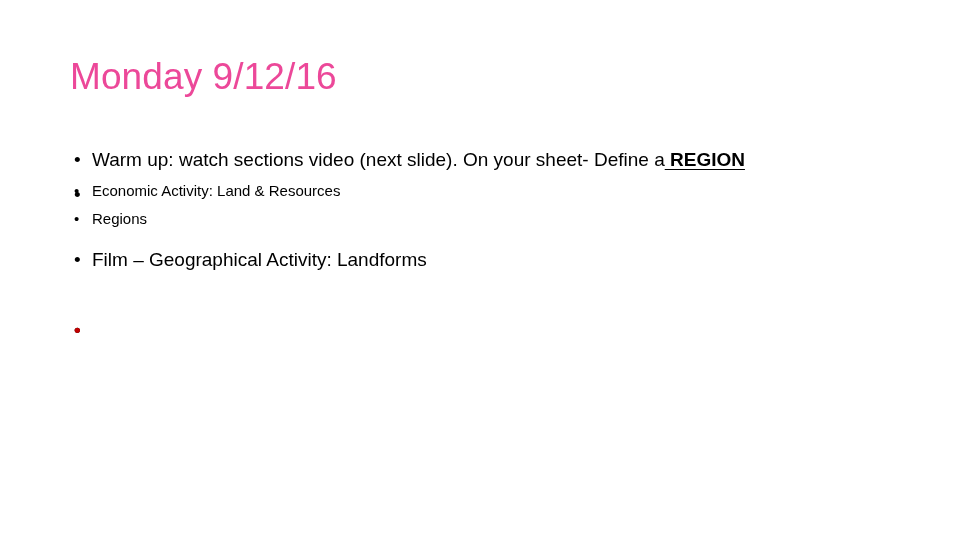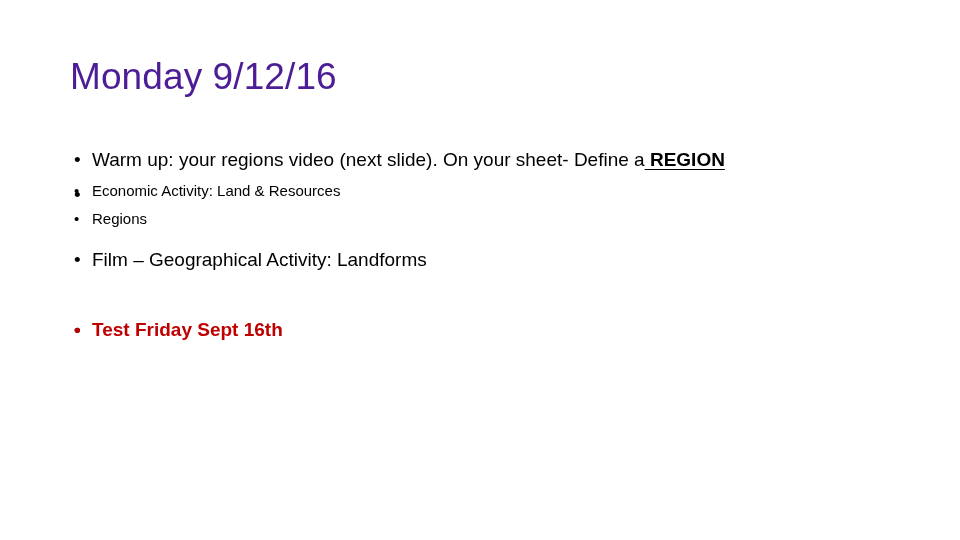--- a/index.html
+++ b/index.html
@@ -22,21 +22,21 @@
     background: #ffffff;
     box-sizing: border-box;
   }
   .slide-title {
     position: absolute;
     left: 70px;
     top: 54px;
     font-size: 37px;
     line-height: 46px;
     font-weight: 400;
-    color: #4c1d95;
+    color: #ec4899;
     white-space: nowrap;
     letter-spacing: 0.1px;
   }
   .body-block {
     position: absolute;
     left: 70px;
     top: 142px;
     width: 830px;
   }
   ul.lvl1 {
@@ -110,21 +110,21 @@
 
 <div class="slide">
 
   <div class="slide-title">Monday 9/12/16</div>
 
   <div class="body-block">
     <ul class="lvl1">
 
       <li class="bullet">
         <span class="bullet-dot">•</span>
-        <span>Warm up: your regions video (next slide). On your sheet- Define a</span><span class="lead-space-underline">&nbsp;</span><span class="emph-underline">REGION</span>
+        <span>Warm up: watch sections video (next slide). On your sheet- Define a</span><span class="lead-space-underline">&nbsp;</span><span class="emph-underline">REGION</span>
       </li>
 
       <li class="bullet">
         <span class="bullet-dot">•</span>
       </li>
 
       <li>
         <ul class="lvl2 sub-wrap">
           <li class="bullet sub">
             <span class="bullet-dot">•</span>
@@ -145,19 +145,18 @@
       </li>
 
       <li class="spacer-line"></li>
 
       <li class="bullet bold">
         <span class="bullet-dot">•</span>
       </li>
 
       <li class="bullet bold red">
         <span class="bullet-dot">•</span>
-        <span>Test Friday Sept 16th</span>
       </li>
 
     </ul>
   </div>
 
 </div>
 
 </body></html>

